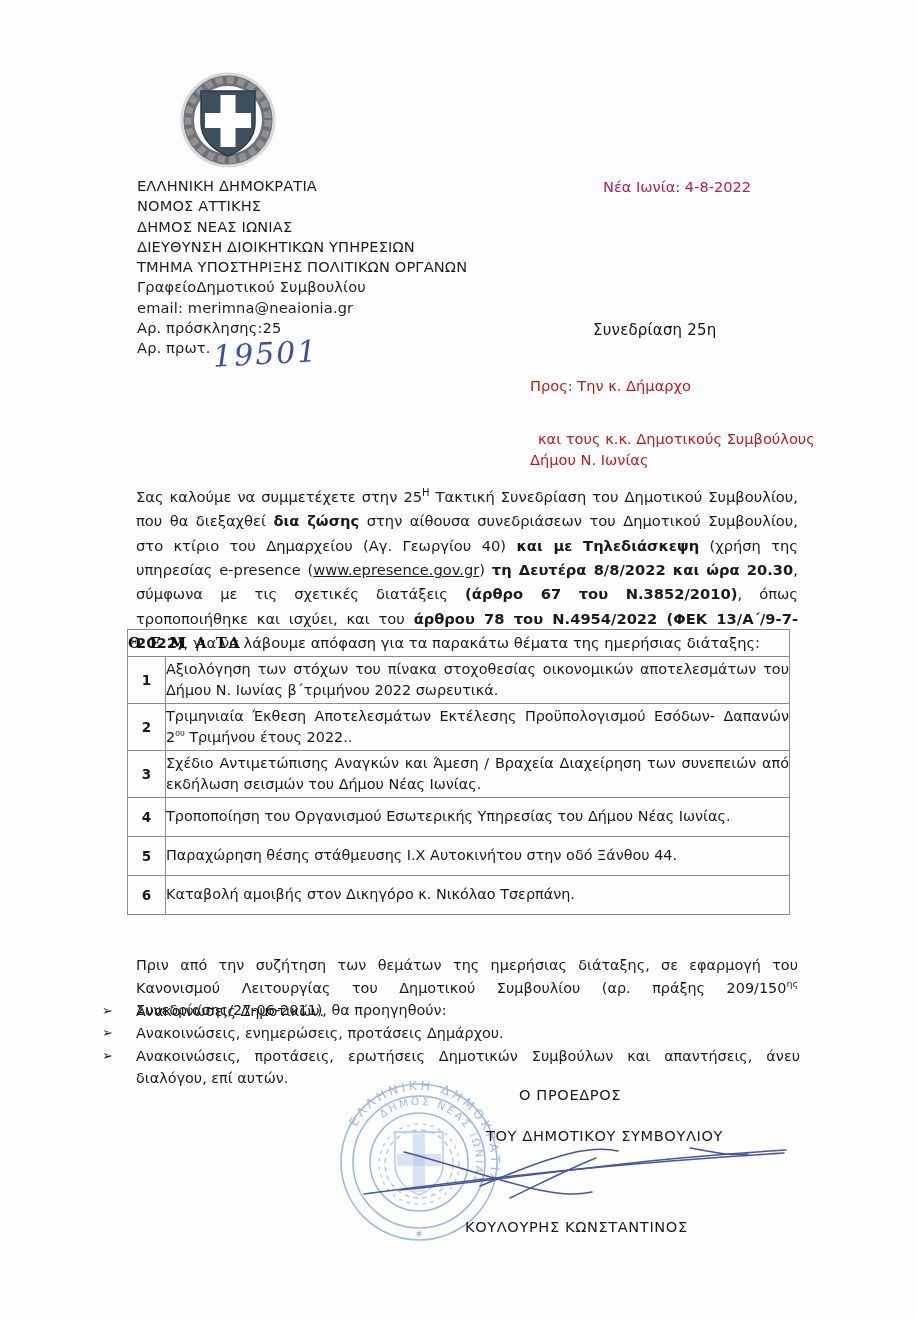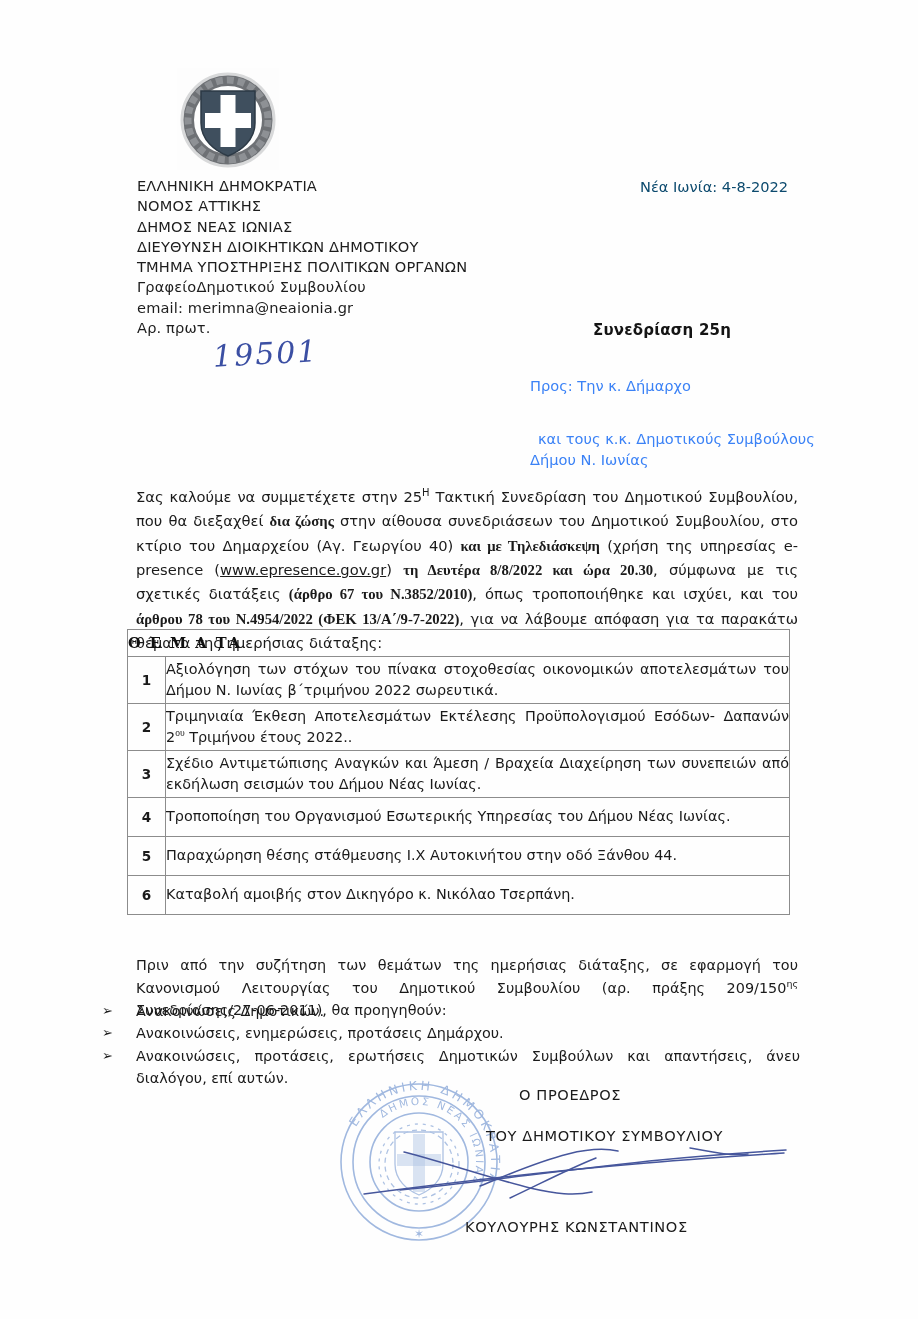--- a/index.html
+++ b/index.html
@@ -39,34 +39,34 @@
     width: 400px;
     font-size: 14.6px;
     line-height: 20.3px;
     letter-spacing: 0.15px;
     color: #1d1d1d;
   }
   .letterhead div { white-space: nowrap; }
 
   .place-date {
     position: absolute;
-    left: 640px;
+    left: 603px;
     top: 177px;
     font-size: 14.6px;
     line-height: 20.3px;
-    color: #0c4a6e;
+    color: #be185d;
     white-space: nowrap;
   }
 
   .session-no {
     position: absolute;
     left: 593px;
     top: 321px;
     font-size: 15px;
-    font-weight: bold;
+    font-weight: normal;
     color: #141414;
     white-space: nowrap;
     letter-spacing: 0.2px;
   }
 
   
   .handwritten {
     position: absolute;
     left: 213px;
     top: 336px;
@@ -79,36 +79,36 @@
     font-weight: 500;
   }
 
   
   .recipient {
     position: absolute;
     left: 530px;
     top: 375px;
     font-size: 14.6px;
     line-height: 21.5px;
-    color: #3b82f6;
+    color: #b91c1c;
   }
   .recipient .ln2 { padding-left: 8px; margin-top: 31px; }
 
   
   .body-para {
     position: absolute;
     left: 136px;
     top: 470px;
     width: 662px;
     font-size: 14.7px;
     line-height: 24.4px;
     text-align: justify;
     color: #1a1a1a;
   }
-  .body-para b { font-weight: bold; font-family: Liberation Serif, serif; }
+  .body-para b { font-weight: bold; }
   .body-para sup { font-size: 0.68em; vertical-align: super; line-height: 0; }
   .lnk { text-decoration: underline; }
 
   
   .topics-table {
     position: absolute;
     left: 127px;
     top: 629px;
     width: 663px;
     border-collapse: collapse;
@@ -225,24 +225,25 @@
 
       <rect x="43.5" y="27" width="15" height="52" fill="#ffffff"></rect>
       <rect x="28" y="45" width="46" height="15" fill="#ffffff"></rect>
     </svg>
   </div>
 
   <div class="letterhead">
     <div>ΕΛΛΗΝΙΚΗ ΔΗΜΟΚΡΑΤΙΑ</div>
     <div>ΝΟΜΟΣ ΑΤΤΙΚΗΣ</div>
     <div>ΔΗΜΟΣ ΝΕΑΣ ΙΩΝΙΑΣ</div>
-    <div>ΔΙΕΥΘΥΝΣΗ ΔΙΟΙΚΗΤΙΚΩΝ ΔΗΜΟΤΙΚΟΥ</div>
+    <div>ΔΙΕΥΘΥΝΣΗ ΔΙΟΙΚΗΤΙΚΩΝ ΥΠΗΡΕΣΙΩΝ</div>
     <div>ΤΜΗΜΑ ΥΠΟΣΤΗΡΙΞΗΣ ΠΟΛΙΤΙΚΩΝ ΟΡΓΑΝΩΝ</div>
     <div>ΓραφείοΔημοτικού Συμβουλίου</div>
     <div>email: merimna@neaionia.gr</div>
+    <div>Αρ. πρόσκλησης:25</div>
     <div>Αρ. πρωτ.</div>
   </div>
 
   <div class="handwritten">19501</div>
 
   <div class="place-date">Νέα Ιωνία: 4-8-2022</div>
 
   <div class="session-no">Συνεδρίαση  25η</div>
 
   <div class="recipient">

